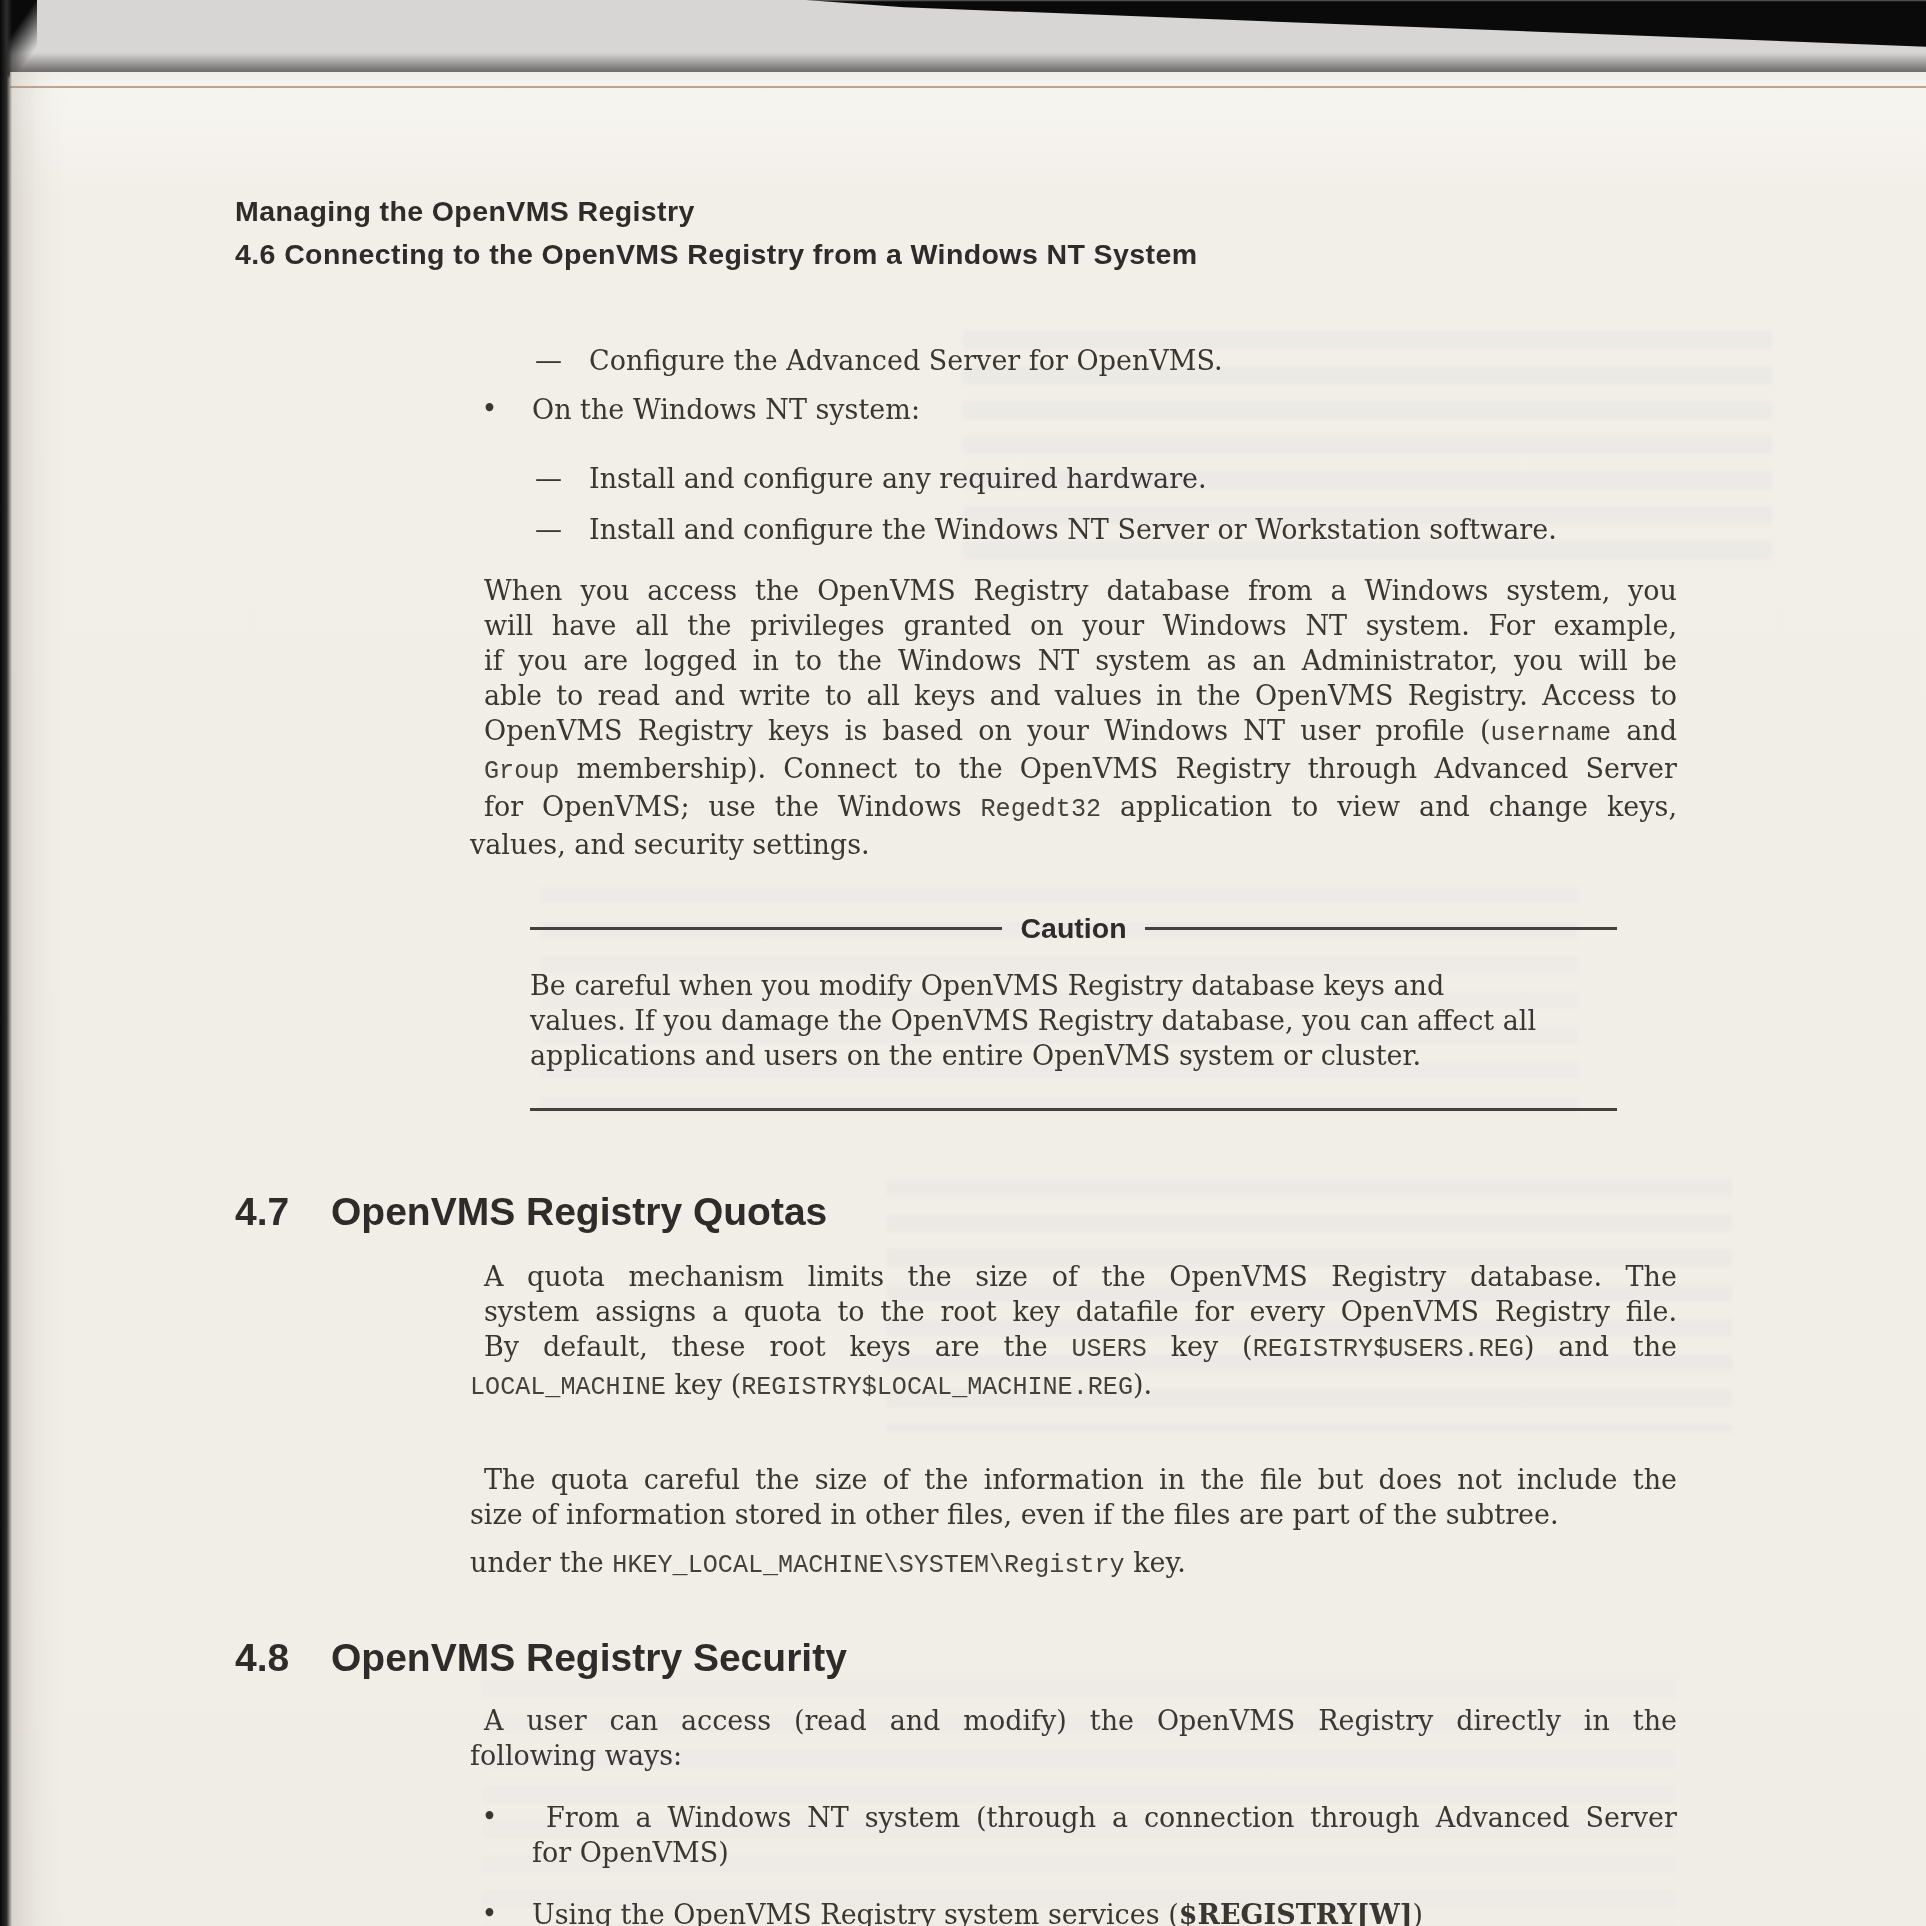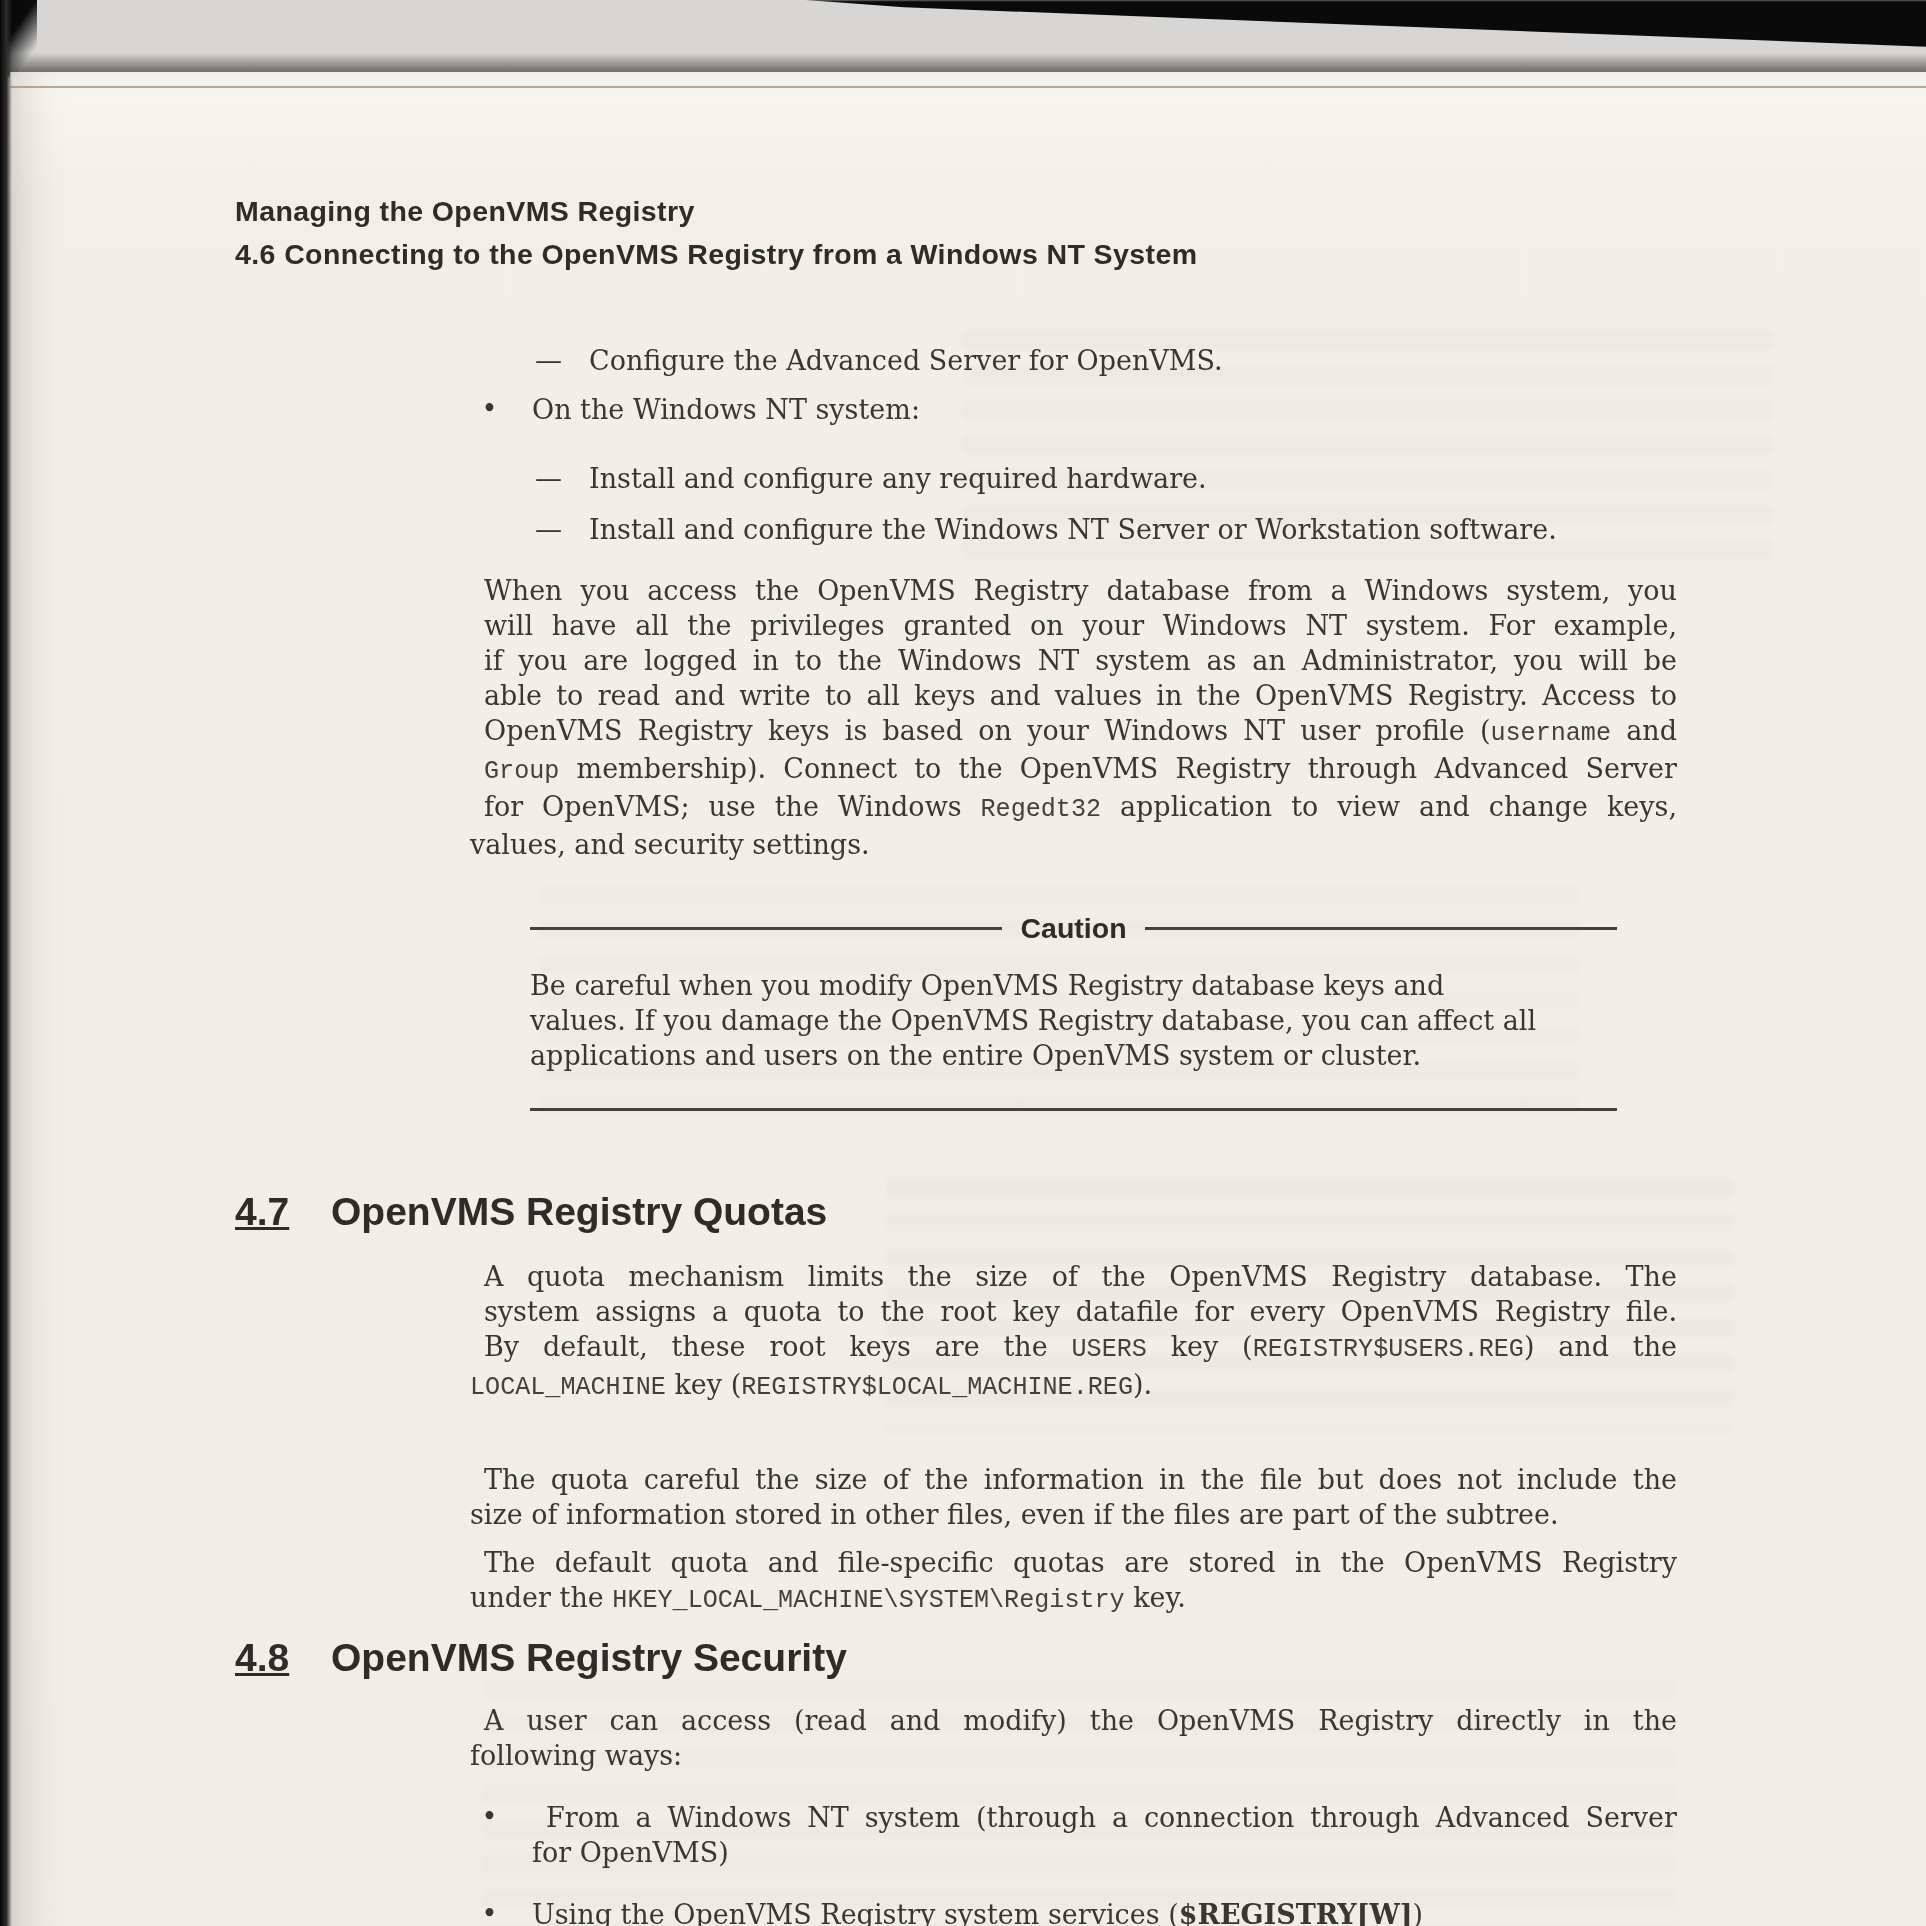--- a/index.html
+++ b/index.html
@@ -24,21 +24,21 @@
                     inset -13.5px 0 27px -17.3px rgba(120,110,95,.16),
                     inset 0 -27px 58px -35px rgba(110,100,85,.22);}
   .edge-line{position:absolute;left:0;top:14px;width:100%;height:1.9px;background:#ac9171;opacity:.78;}
 
   .ghost{position:absolute;filter:blur(2.3px);
          background:repeating-linear-gradient(180deg,rgba(88,98,124,.075) 0 17.7px,rgba(88,98,124,0) 17.7px 35px);}
   .runhead{position:absolute;left:235px;top:190px;font:bold 28.5px/43px "Liberation Sans",sans-serif;
          color:#2e2b28;letter-spacing:0.4px;white-space:nowrap;}
   .h2{position:absolute;left:235px;font:bold 39px/1.05 "Liberation Sans",sans-serif;color:#2e2b28;
          display:flex;white-space:nowrap;letter-spacing:0;}
-  .h2 .num{width:96px;flex:0 0 auto;text-decoration:underline;}
+  .h2 .num{width:96px;flex:0 0 auto;}
   .para{position:absolute;left:470px;width:1207px;font-size:27px;line-height:35px;}
   .line{min-height:35px;}
   .j{text-align:justify;text-align-last:justify;margin-left:14px;}
   .mono{font-family:"Liberation Mono",monospace;font-size:.93em;color:#45403a;}
   .bold{font-weight:bold;}
   .listrow{position:absolute;font-size:27px;line-height:35px;}
   .dashrow{left:535px;width:1141px;padding-left:54px;box-sizing:border-box;}
   .bulrow{left:480px;width:1197px;padding-left:52px;box-sizing:border-box;}
   .marker{position:absolute;left:0;top:0;}
   .bulrow .marker{left:1.5px;top:-1.5px;}
@@ -128,21 +128,20 @@
     <div class="line j"><span>By default, these root keys are the </span><span class="mono">USERS</span><span> key (</span><span class="mono">REGISTRY$USERS.REG</span><span>) and the</span></div>
     <div class="line"><span class="mono">LOCAL_MACHINE</span><span> key (</span><span class="mono">REGISTRY$LOCAL_MACHINE.REG</span><span>).</span></div>
   </div>
 
   <div class="para" style="top:1462px">
     <div class="line j"><span>The quota careful the size of the information in the file but does not include the</span></div>
     <div class="line"><span>size of information stored in other files, even if the files are part of the subtree.</span></div>
   </div>
 
   <div class="para" style="top:1545px">
-    <div class="line j"><span>The default quota and file-specific quotas are stored in the OpenVMS Registry</span></div>
     <div class="line"><span>under the </span><span class="mono">HKEY_LOCAL_MACHINE\SYSTEM\Registry</span><span> key.</span></div>
   </div>
 
   <div class="h2" style="top:1638px">
     <span class="num">4.8</span>
     <span>OpenVMS Registry Security</span>
   </div>
 
   <div class="para" style="top:1703px">
     <div class="line j"><span>A user can access (read and modify) the OpenVMS Registry directly in the</span></div>

